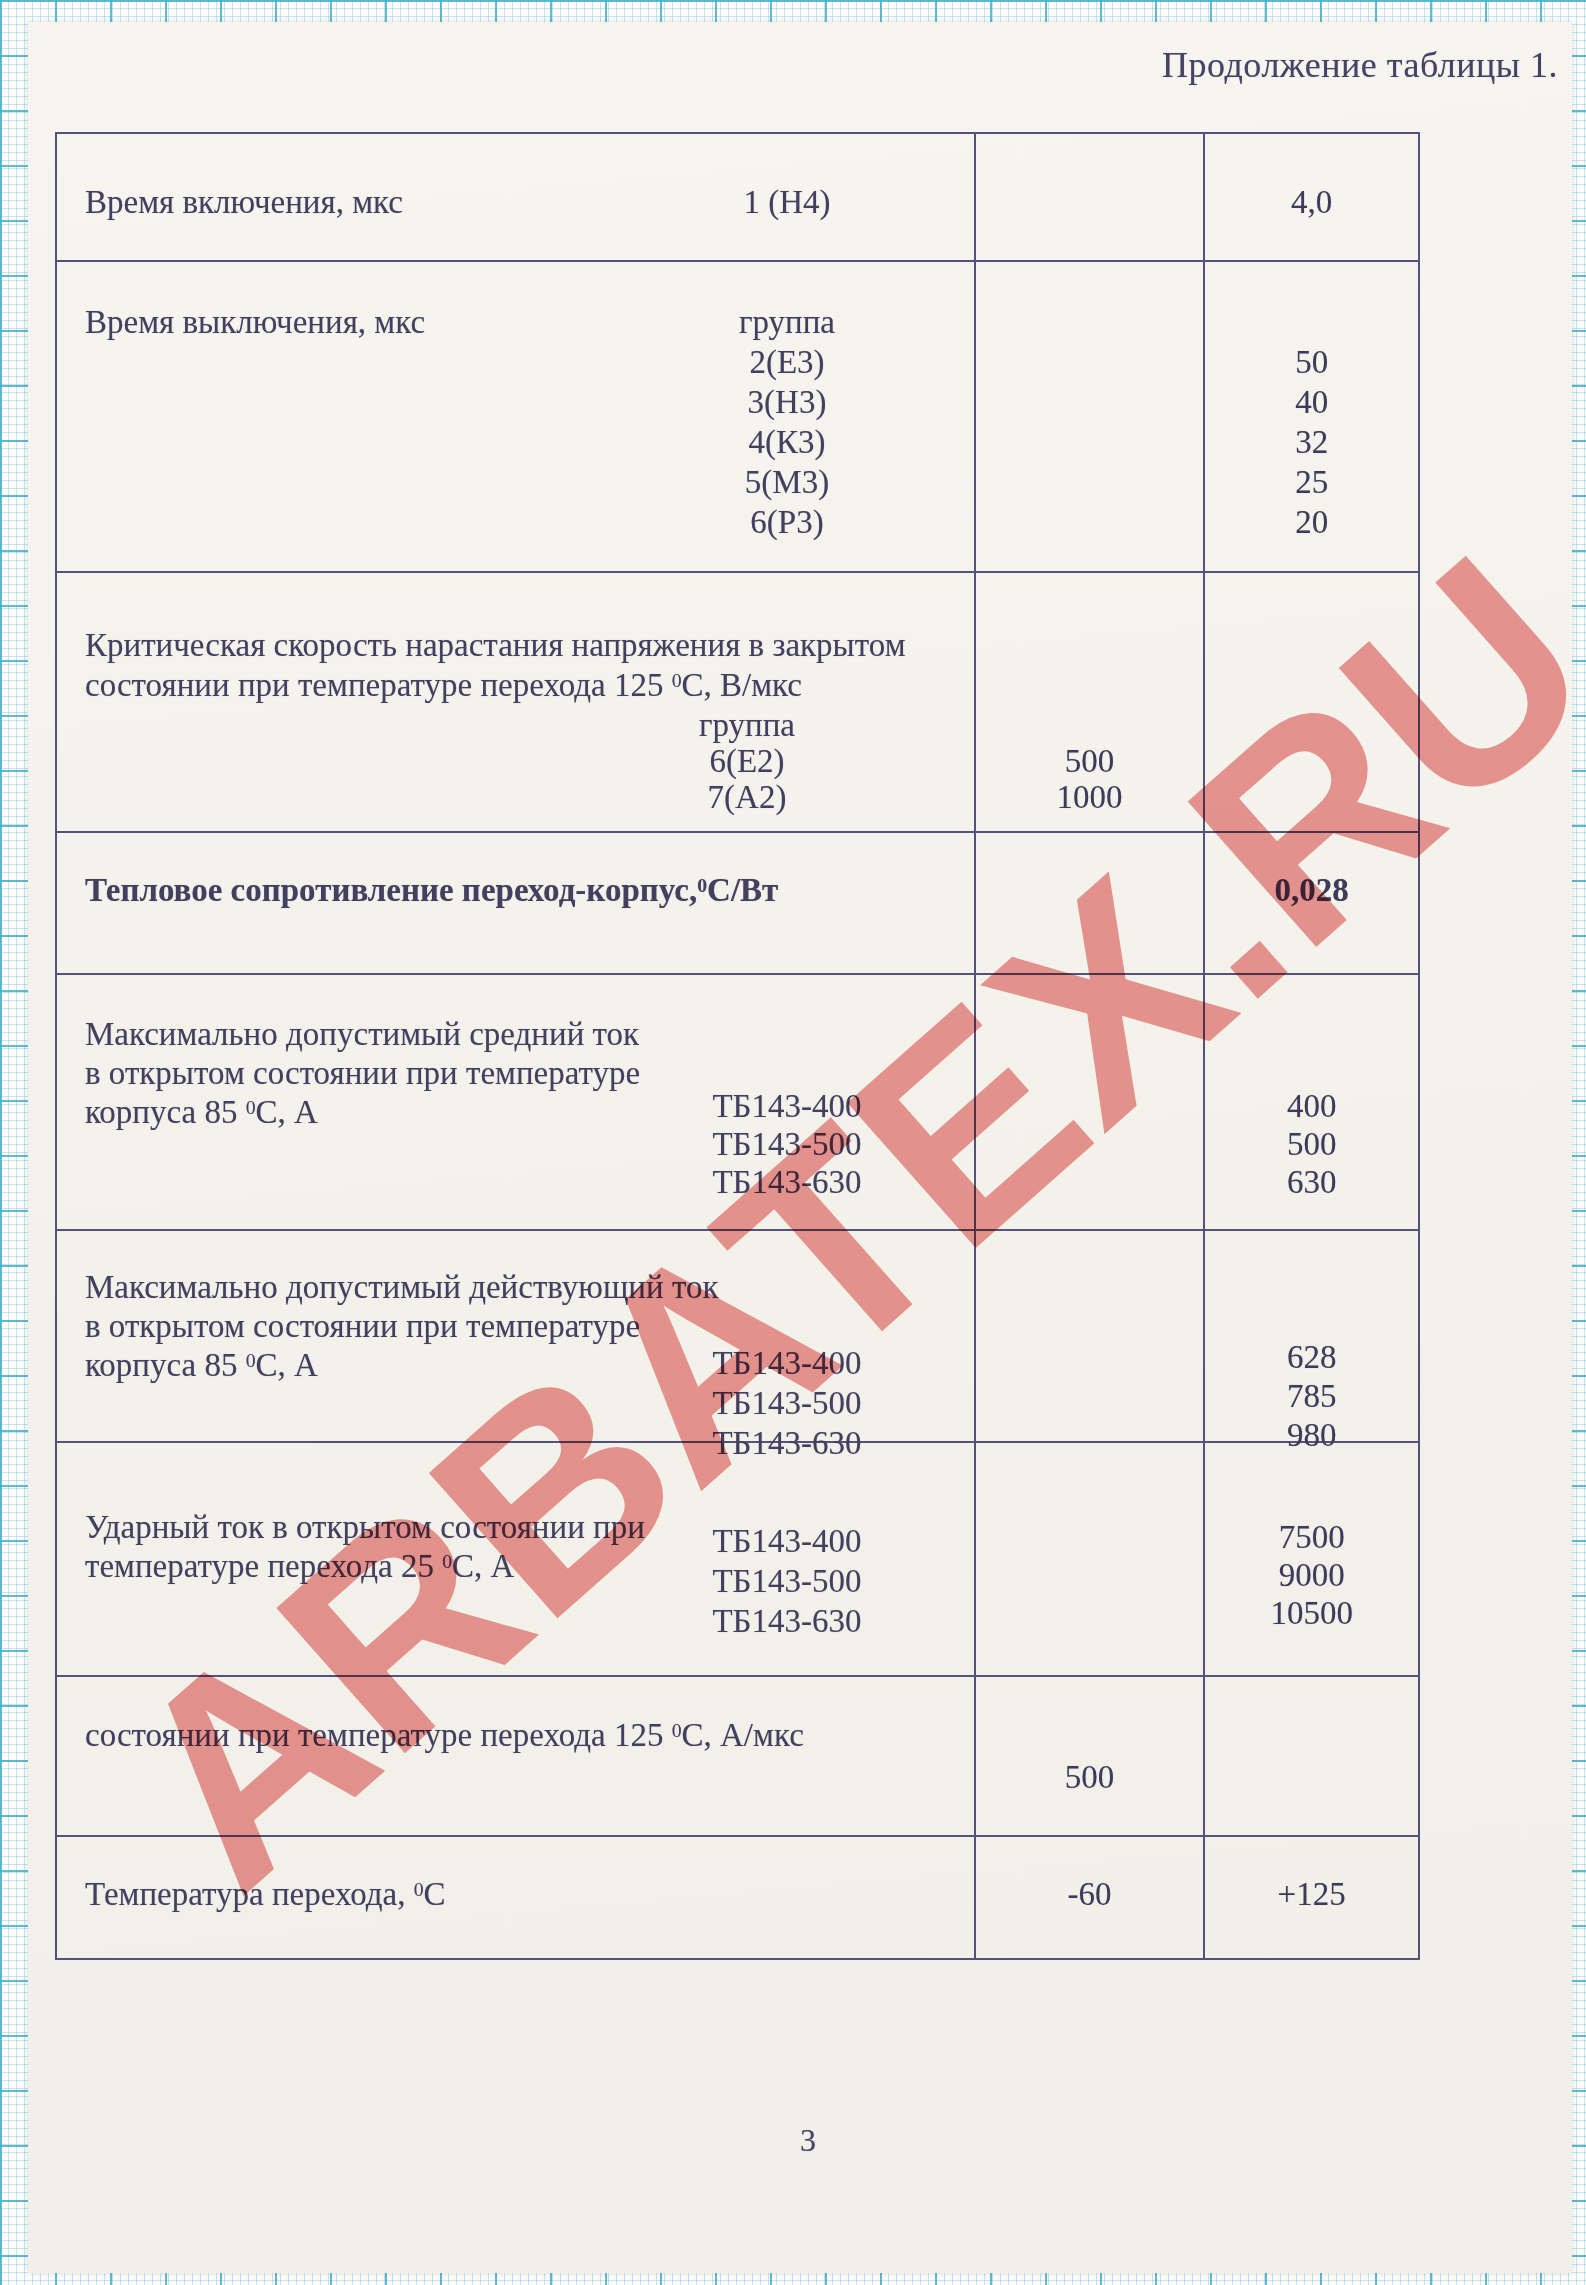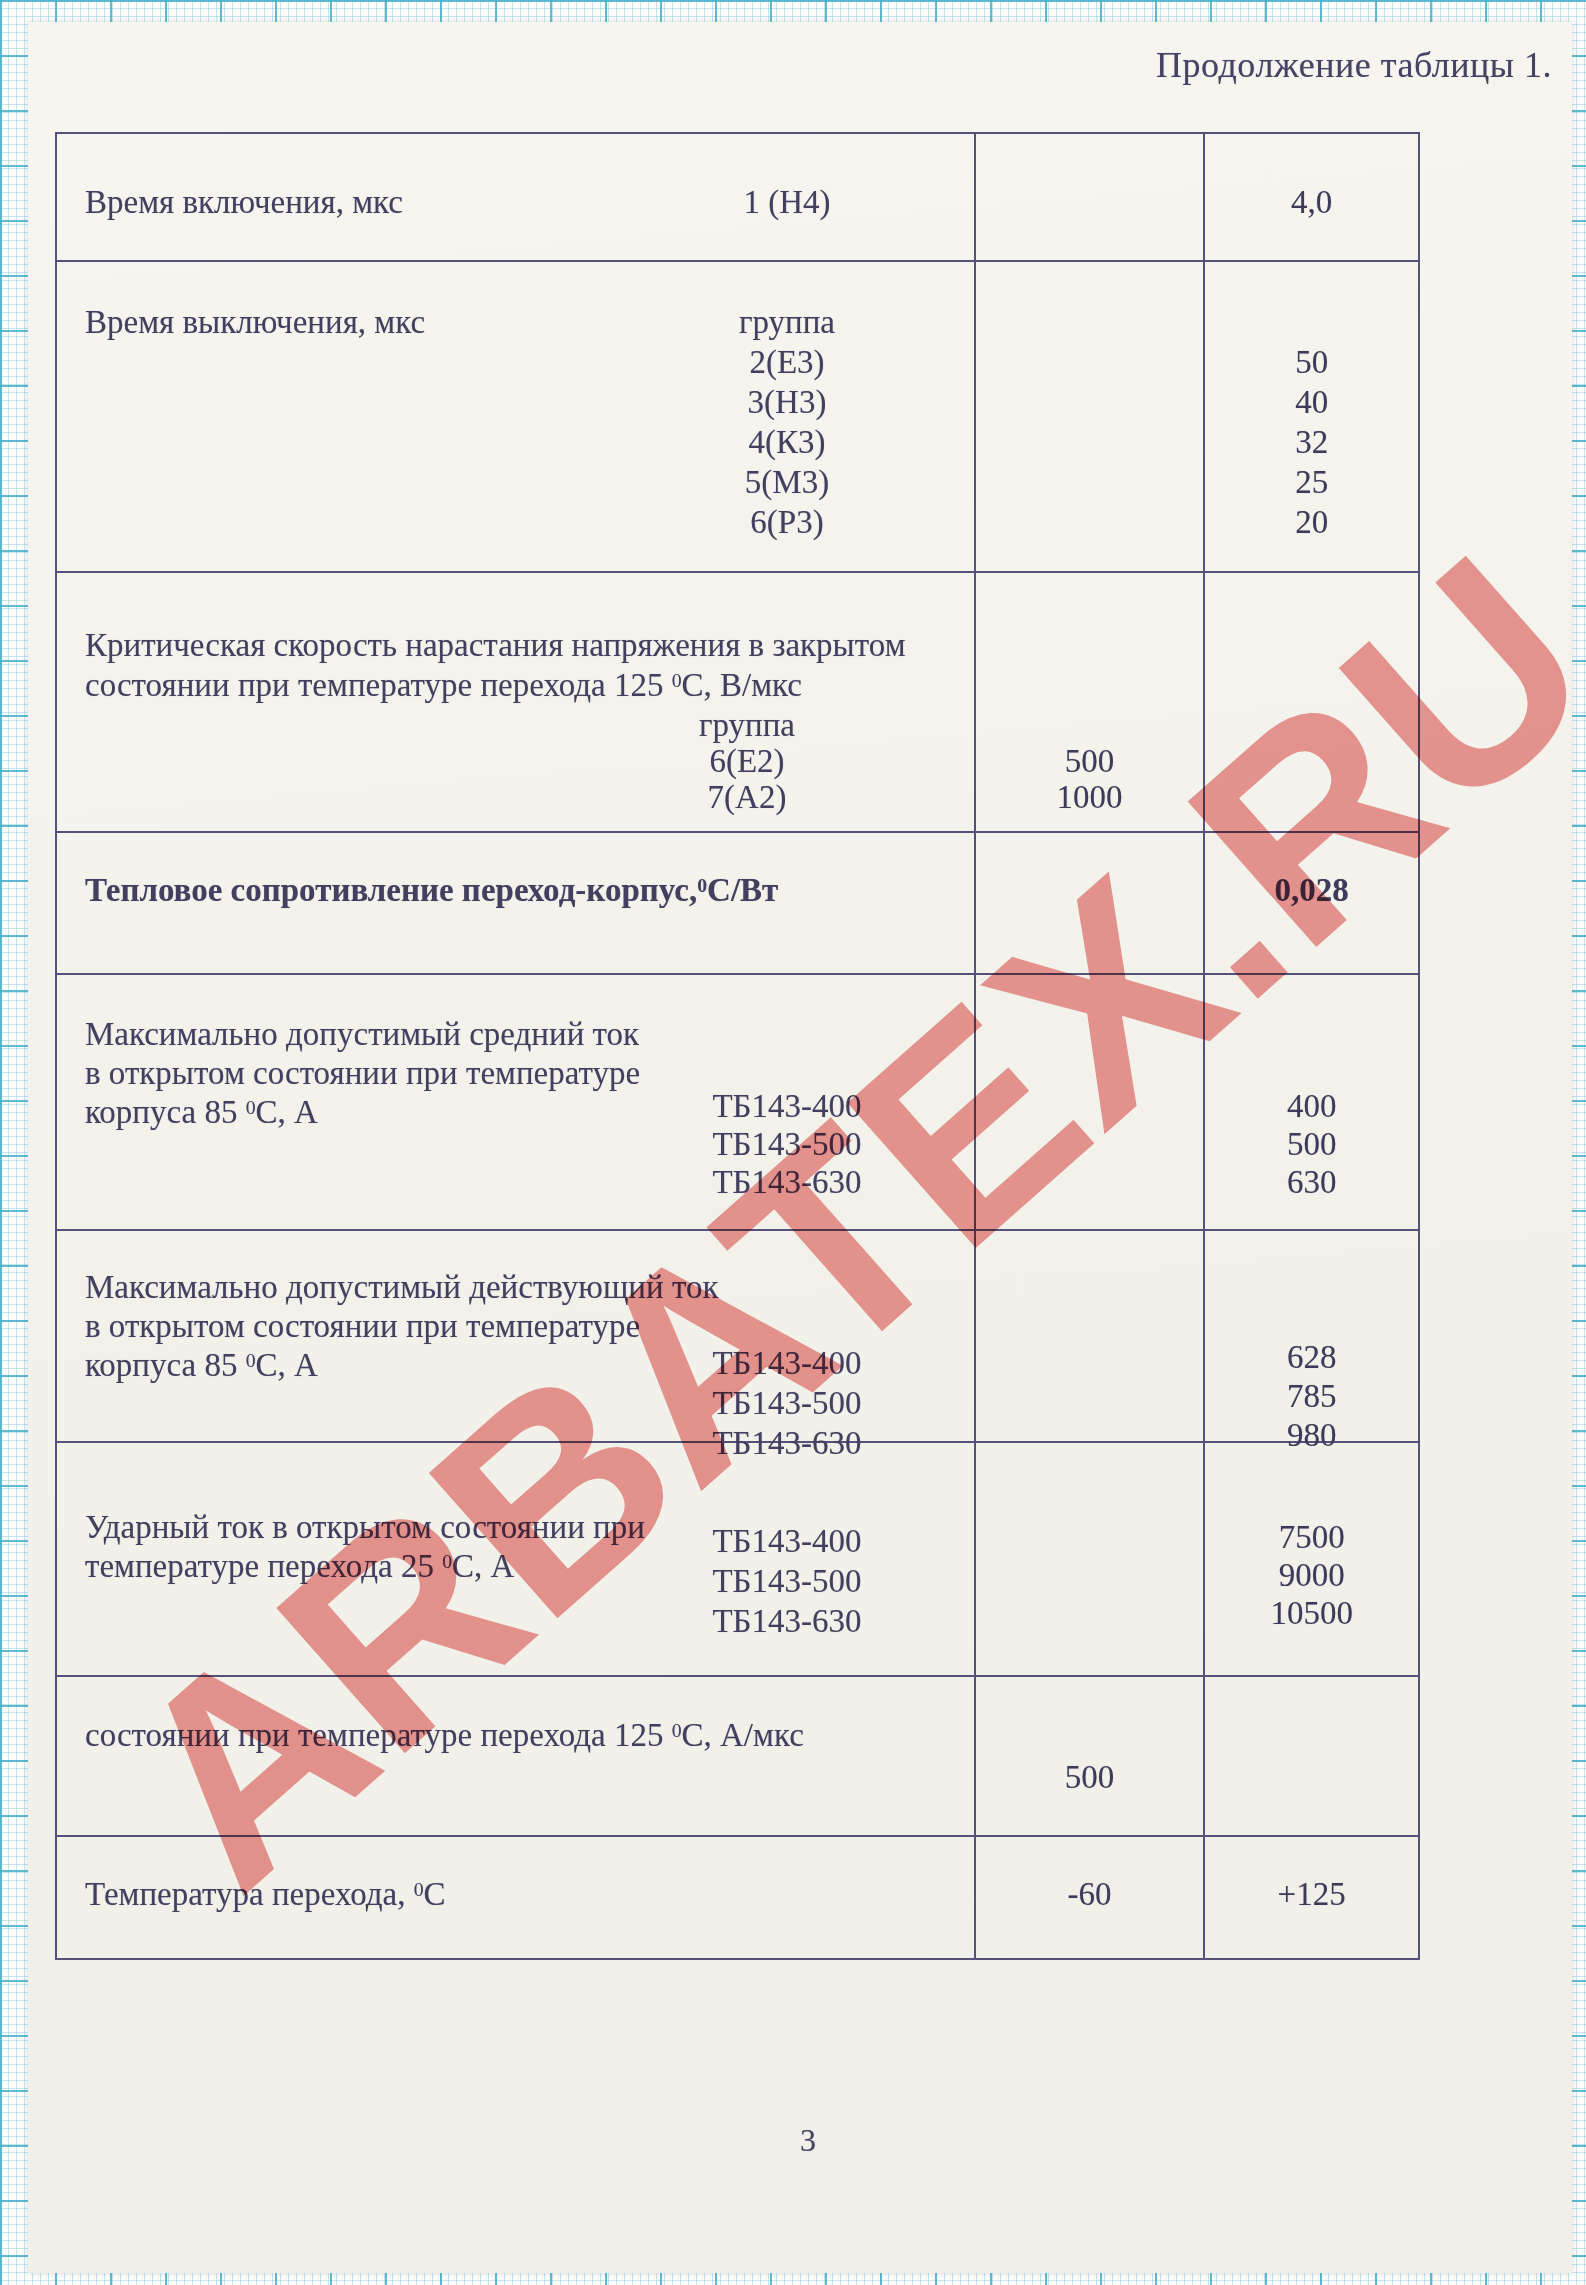--- a/index.html
+++ b/index.html
@@ -14,21 +14,21 @@
       repeating-linear-gradient(to bottom, rgba(130,200,215,0.45) 0 1px, transparent 1px 8px);
     font-family:"Liberation Serif","DejaVu Serif",serif;
     color:#443f5e;
   }
   .page{
     position:absolute;left:28px;top:22px;right:14px;bottom:12px;
     background:linear-gradient(175deg,#f6f5ef 0%,#f2f1ea 55%,#f0efe8 100%);
     box-shadow:0 0 6px rgba(90,90,110,0.25);
   }
   .hdr{
-    position:absolute;top:22px;right:20px;
+    position:absolute;top:22px;right:14px;
     font-size:36px;letter-spacing:0.5px;color:#474263;
     text-shadow:0 0 1px rgba(60,50,100,0.35);
   }
   .tbl{
     position:absolute;left:27px;top:110px;width:1365px;
     border:2px solid #55517b;
     box-sizing:border-box;
   }
   .tr{display:flex;box-sizing:border-box;border-bottom:2px solid #55517b;}
   .tr:last-child{border-bottom:none;border-radius:19px;}

